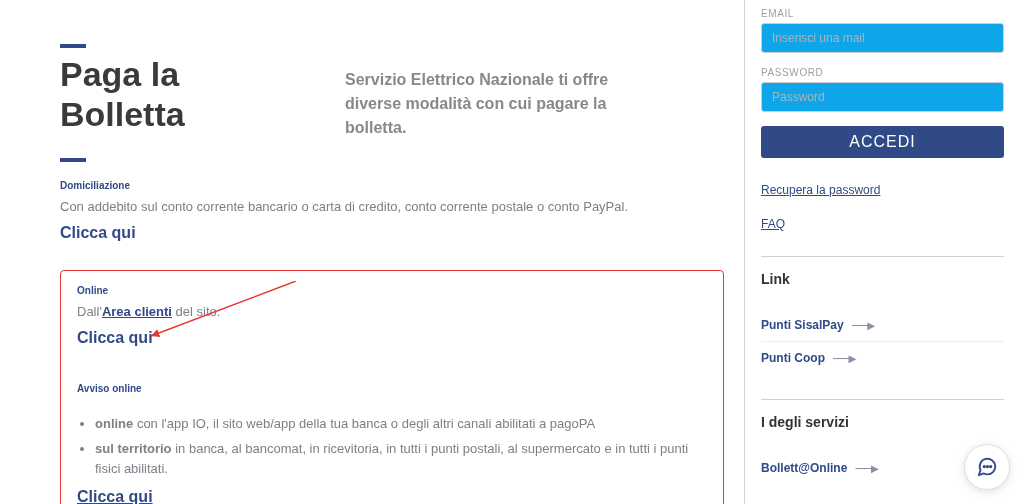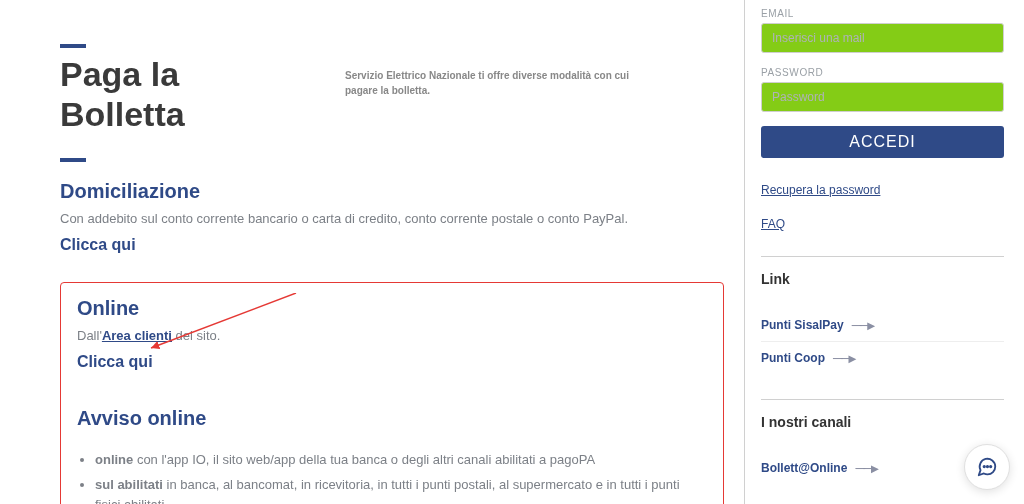--- a/index.html
+++ b/index.html
@@ -18,36 +18,36 @@
     --chat-bg:#ffffff;
   }
   *{box-sizing:border-box;}
   html,body{margin:0;padding:0;background:var(--bg);font-family:"Segoe UI",Arial,Helvetica,sans-serif;color:var(--text);}
   .page{width:1024px;height:504px;margin:0 auto;display:flex;position:relative;overflow:hidden;}
   
   .main{flex:1;padding:0 20px 0 60px;position:relative;}
   .title-wrap{margin-top:44px;}
   .title-line{width:26px;height:4px;background:var(--blue);margin-bottom:6px;}
   h1{margin:0;color:#3a3a3a;font-weight:800;font-size:34px;line-height:1.18;}
-  .intro{color:#888;position:absolute;left:345px;top:68px;width:310px;font-size:10px;line-height:1.5;font-weight:600;}
+  .intro{color:#888;position:absolute;left:345px;top:68px;width:310px;font-size:16px;line-height:1.5;font-weight:600;}
   .post-title-line{width:26px;height:4px;background:var(--blue);margin-top:24px;margin-bottom:16px;}
-  h2{color:var(--blue);font-size:20px;font-weight:700;margin:18px 0 6px;}
+  h2{color:var(--blue);font-size:10px;font-weight:700;margin:18px 0 6px;}
   p{margin:6px 0;font-size:13px;line-height:1.6;color:#7c8087;}
   a.link{color:var(--blue-link);text-decoration:none;font-weight:700;}
   a.link.underline{text-decoration:underline;}
   .highlight-box{border:1px solid var(--red);border-radius:4px;padding:14px 16px 14px 16px;margin-top:28px;position:relative;}
   .highlight-box h2{margin-top:0;}
   ul{margin:20px 0 8px 18px;padding:0;}
   li{font-size:13px;line-height:1.6;color:#7c8087;margin-bottom:4px;}
   
   .arrow-svg{position:absolute;pointer-events:none;}
   
   .sidebar{width:280px;border-left:1px solid var(--divider);padding:0 20px 20px 16px;display:flex;flex-direction:column;}
   .form-label{color:var(--muted);font-size:10px;letter-spacing:.6px;margin-top:8px;margin-bottom:4px;}
-  .input{width:100%;height:32px;border:1px solid var(--input-border);border-radius:3px;padding:0 10px;font-size:12px;color:#333;background:#84cc16;}
+  .input{width:100%;height:32px;border:1px solid var(--input-border);border-radius:3px;padding:0 10px;font-size:12px;color:#333;background:#0ea5e9;}
   .input::placeholder{color:#aeb2b8;}
   .btn-primary{width:100%;height:34px;background:var(--blue);color:#fff;border:none;border-radius:3px;font-size:16px;letter-spacing:1px;margin-top:14px;cursor:pointer;}
   .side-links{margin-top:25px;display:flex;flex-direction:column;gap:20px;}
   .side-links a{color:var(--blue-link);font-size:12px;text-decoration:underline;}
   .side-section{border-top:1px solid var(--divider);margin-top:25px;padding-top:14px;}
   .side-heading{color:#333;font-size:14px;font-weight:700;margin:0 0 22px;}
   .quick-link{display:flex;align-items:center;gap:8px;color:var(--blue);font-size:12px;font-weight:700;text-decoration:none;padding:8px 0;border-bottom:1px solid #eee;}
   .quick-link:last-child{border-bottom:none;}
   .long-arrow{color:var(--arrow);font-size:14px;letter-spacing:-2px;}
   
@@ -81,21 +81,21 @@
       <h2>Online</h2>
       <p>
         <span>Dall'</span><a href="#" class="link underline">Area clienti</a><span> del sito.</span>
       </p>
       <a href="#" class="link">Clicca qui</a>
 
       
       <h2 style="margin-top:36px;">Avviso online</h2>
       <ul>
         <li><strong>online</strong><span> con l'app IO, il sito web/app della tua banca o degli altri canali abilitati a pagoPA</span></li>
-        <li><strong>sul abilitati</strong><span> in banca, al bancomat, in ricevitoria, in tutti i punti postali, al supermercato e in tutti i punti fisici abilitati.</span></li>
+        <li><strong>sul territorio</strong><span> in banca, al bancomat, in ricevitoria, in tutti i punti postali, al supermercato e in tutti i punti fisici abilitati.</span></li>
       </ul>
       <a href="#" class="link underline">Clicca qui</a>
 
       
       <svg class="arrow-svg" style="left:60px;top:10px;width:180px;height:70px;">
         <defs>
             <marker id="ah1" markerWidth="8" markerHeight="8" refX="6" refY="3" orient="auto">
               <path d="M0,0 L6,3 L0,6 Z" fill="#e53935"></path>
             </marker>
           </defs>
@@ -123,21 +123,21 @@
         <span>Punti SisalPay</span>
         <span class="long-arrow">──▸</span>
       </a>
       <a href="#" class="quick-link">
         <span>Punti Coop</span>
         <span class="long-arrow">──▸</span>
       </a>
     </div>
 
     <div class="side-section">
-      <div class="side-heading">I nostri canali</div>
+      <div class="side-heading">I degli servizi</div>
       <a href="#" class="quick-link">
         <span>Bollett@Online</span>
         <span class="long-arrow">──▸</span>
       </a>
     </div>
   </aside>
 
   <div class="chat-fab">
     <svg viewBox="0 0 24 24" fill="none" stroke-width="2" stroke-linecap="round" stroke-linejoin="round">
       <path d="M21 11.5a8.38 8.38 0 0 1-8.5 8.5 8.5 8.5 0 0 1-3.9-.95L3 21l1.95-5.6A8.5 8.5 0 1 1 21 11.5z"></path>

